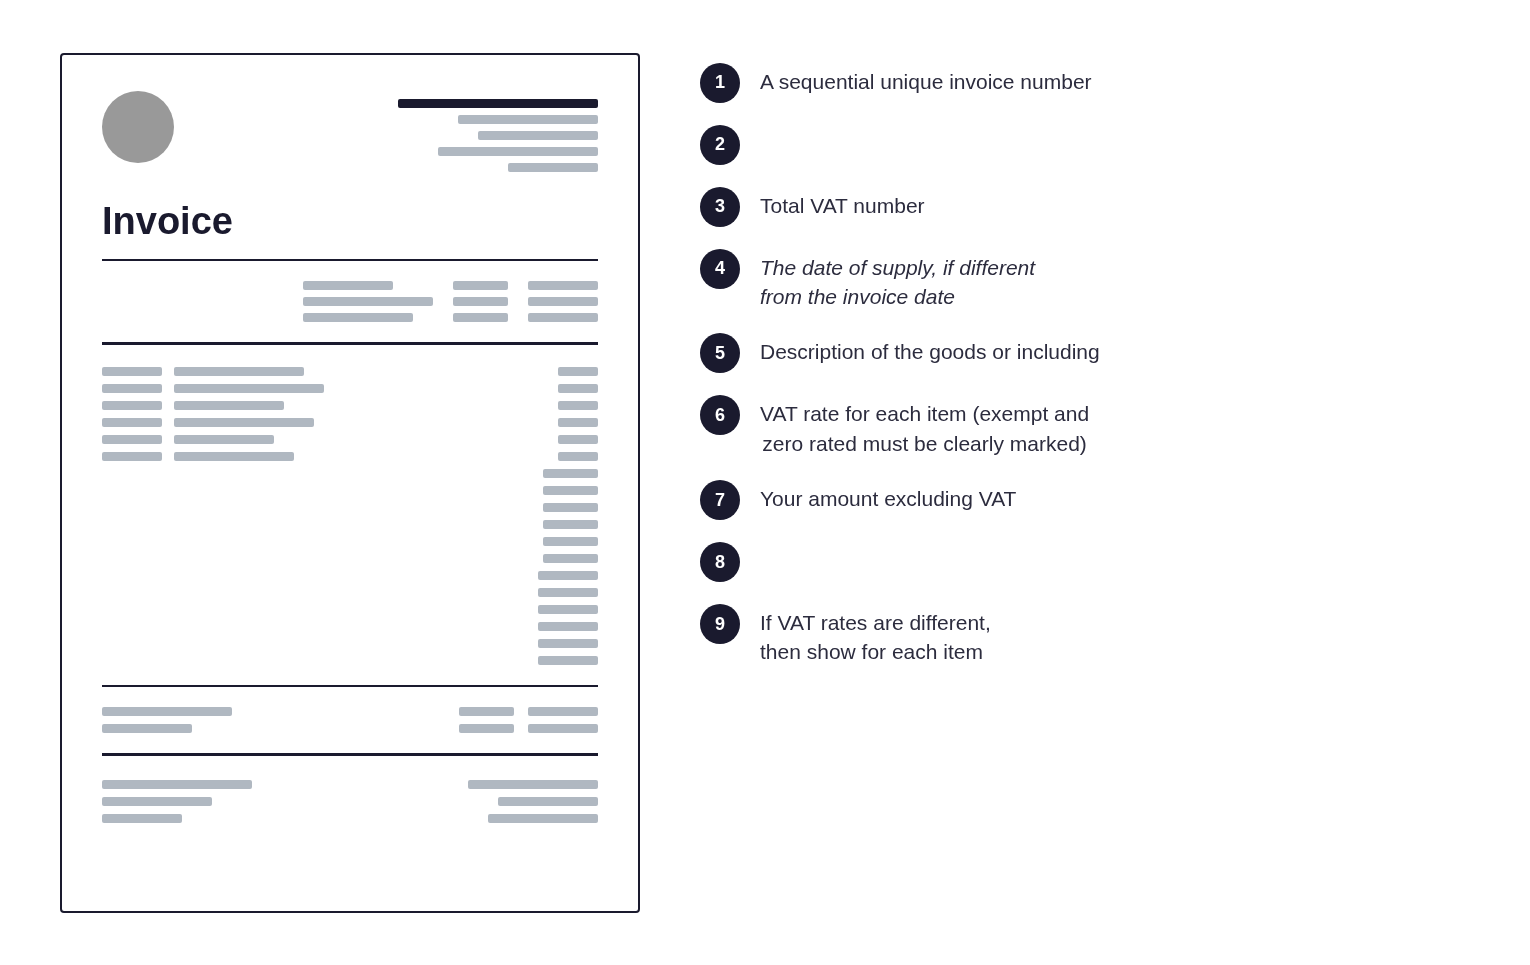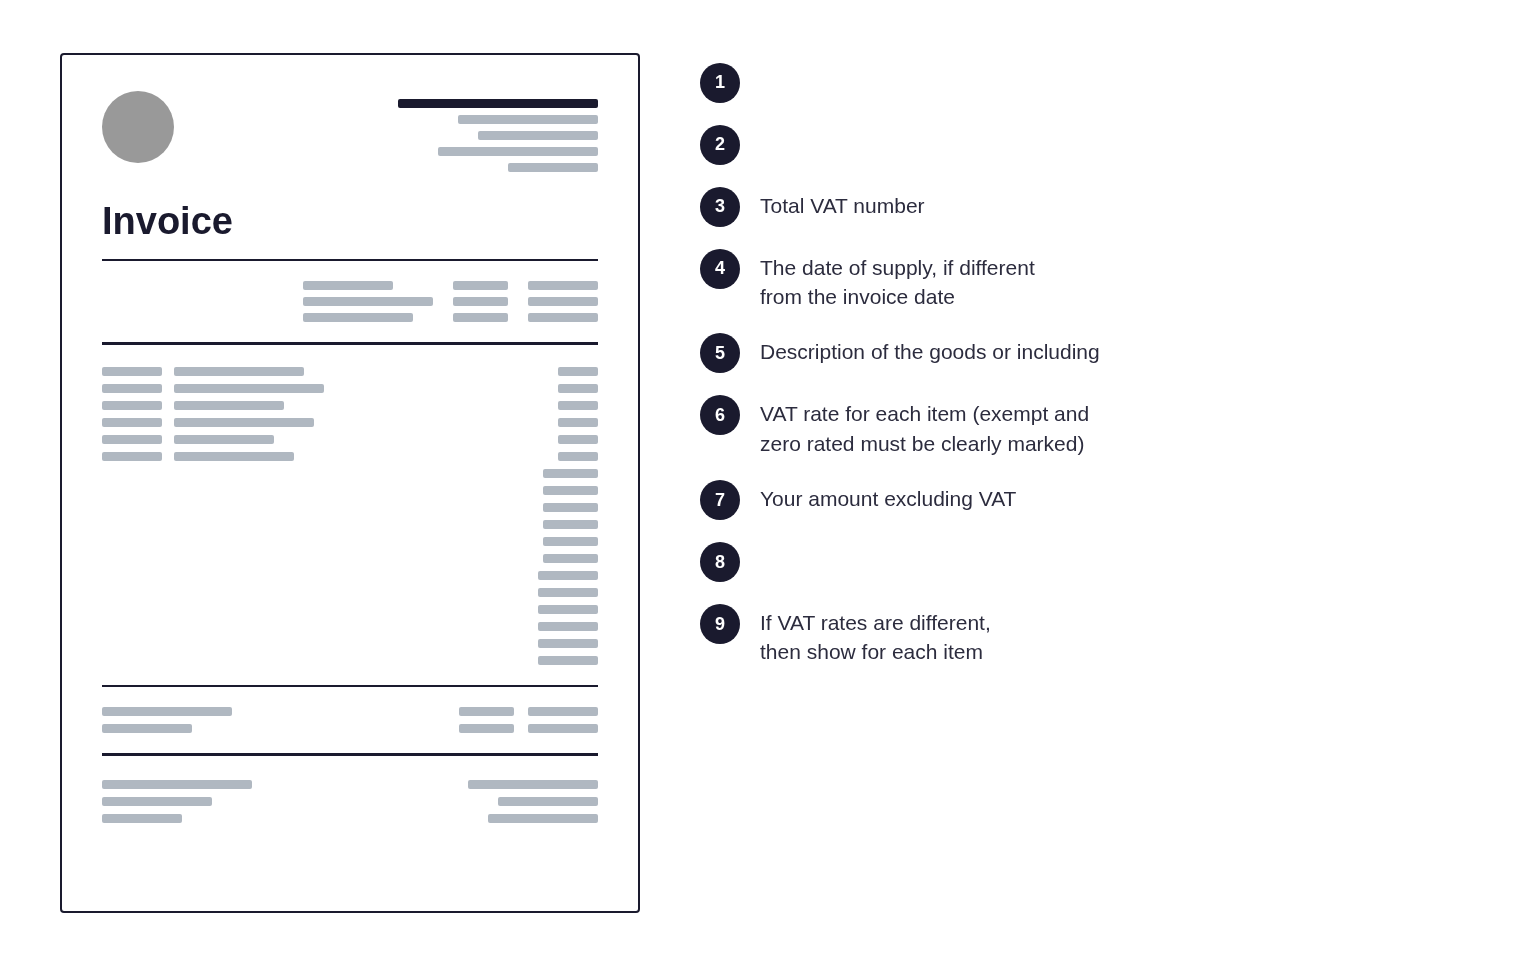--- a/index.html
+++ b/index.html
@@ -316,45 +316,46 @@
         <div class="bar" style="width:110px;"></div>
       </div>
     </div>
 
   </div>
 
   <div class="numbered-list">
 
     <div class="list-item">
       <div class="number-badge">1</div>
+      <div class="list-item-text">A sequential unique invoice number</div>
     </div>
 
     <div class="list-item">
       <div class="number-badge">2</div>
     </div>
 
     <div class="list-item">
       <div class="number-badge">3</div>
       <div class="list-item-text">Total VAT number</div>
     </div>
 
     <div class="list-item">
       <div class="number-badge">4</div>
-      <div class="list-item-text" style="white-space:pre-line;">The date of supply, if different
+      <div class="list-item-text" style="white-space:pre-line;font-style:italic;">The date of supply, if different
 from the invoice date</div>
     </div>
 
     <div class="list-item">
       <div class="number-badge">5</div>
       <div class="list-item-text">Description of the goods or including</div>
     </div>
 
     <div class="list-item">
       <div class="number-badge">6</div>
-      <div class="list-item-text" style="white-space:pre-line;">VAT rate for each item (exempt and
+      <div class="list-item-text" style="white-space:pre-line;text-align:center;">VAT rate for each item (exempt and
 zero rated must be clearly marked)</div>
     </div>
 
     <div class="list-item">
       <div class="number-badge">7</div>
       <div class="list-item-text">Your amount excluding VAT</div>
     </div>
 
     <div class="list-item">
       <div class="number-badge">8</div>

